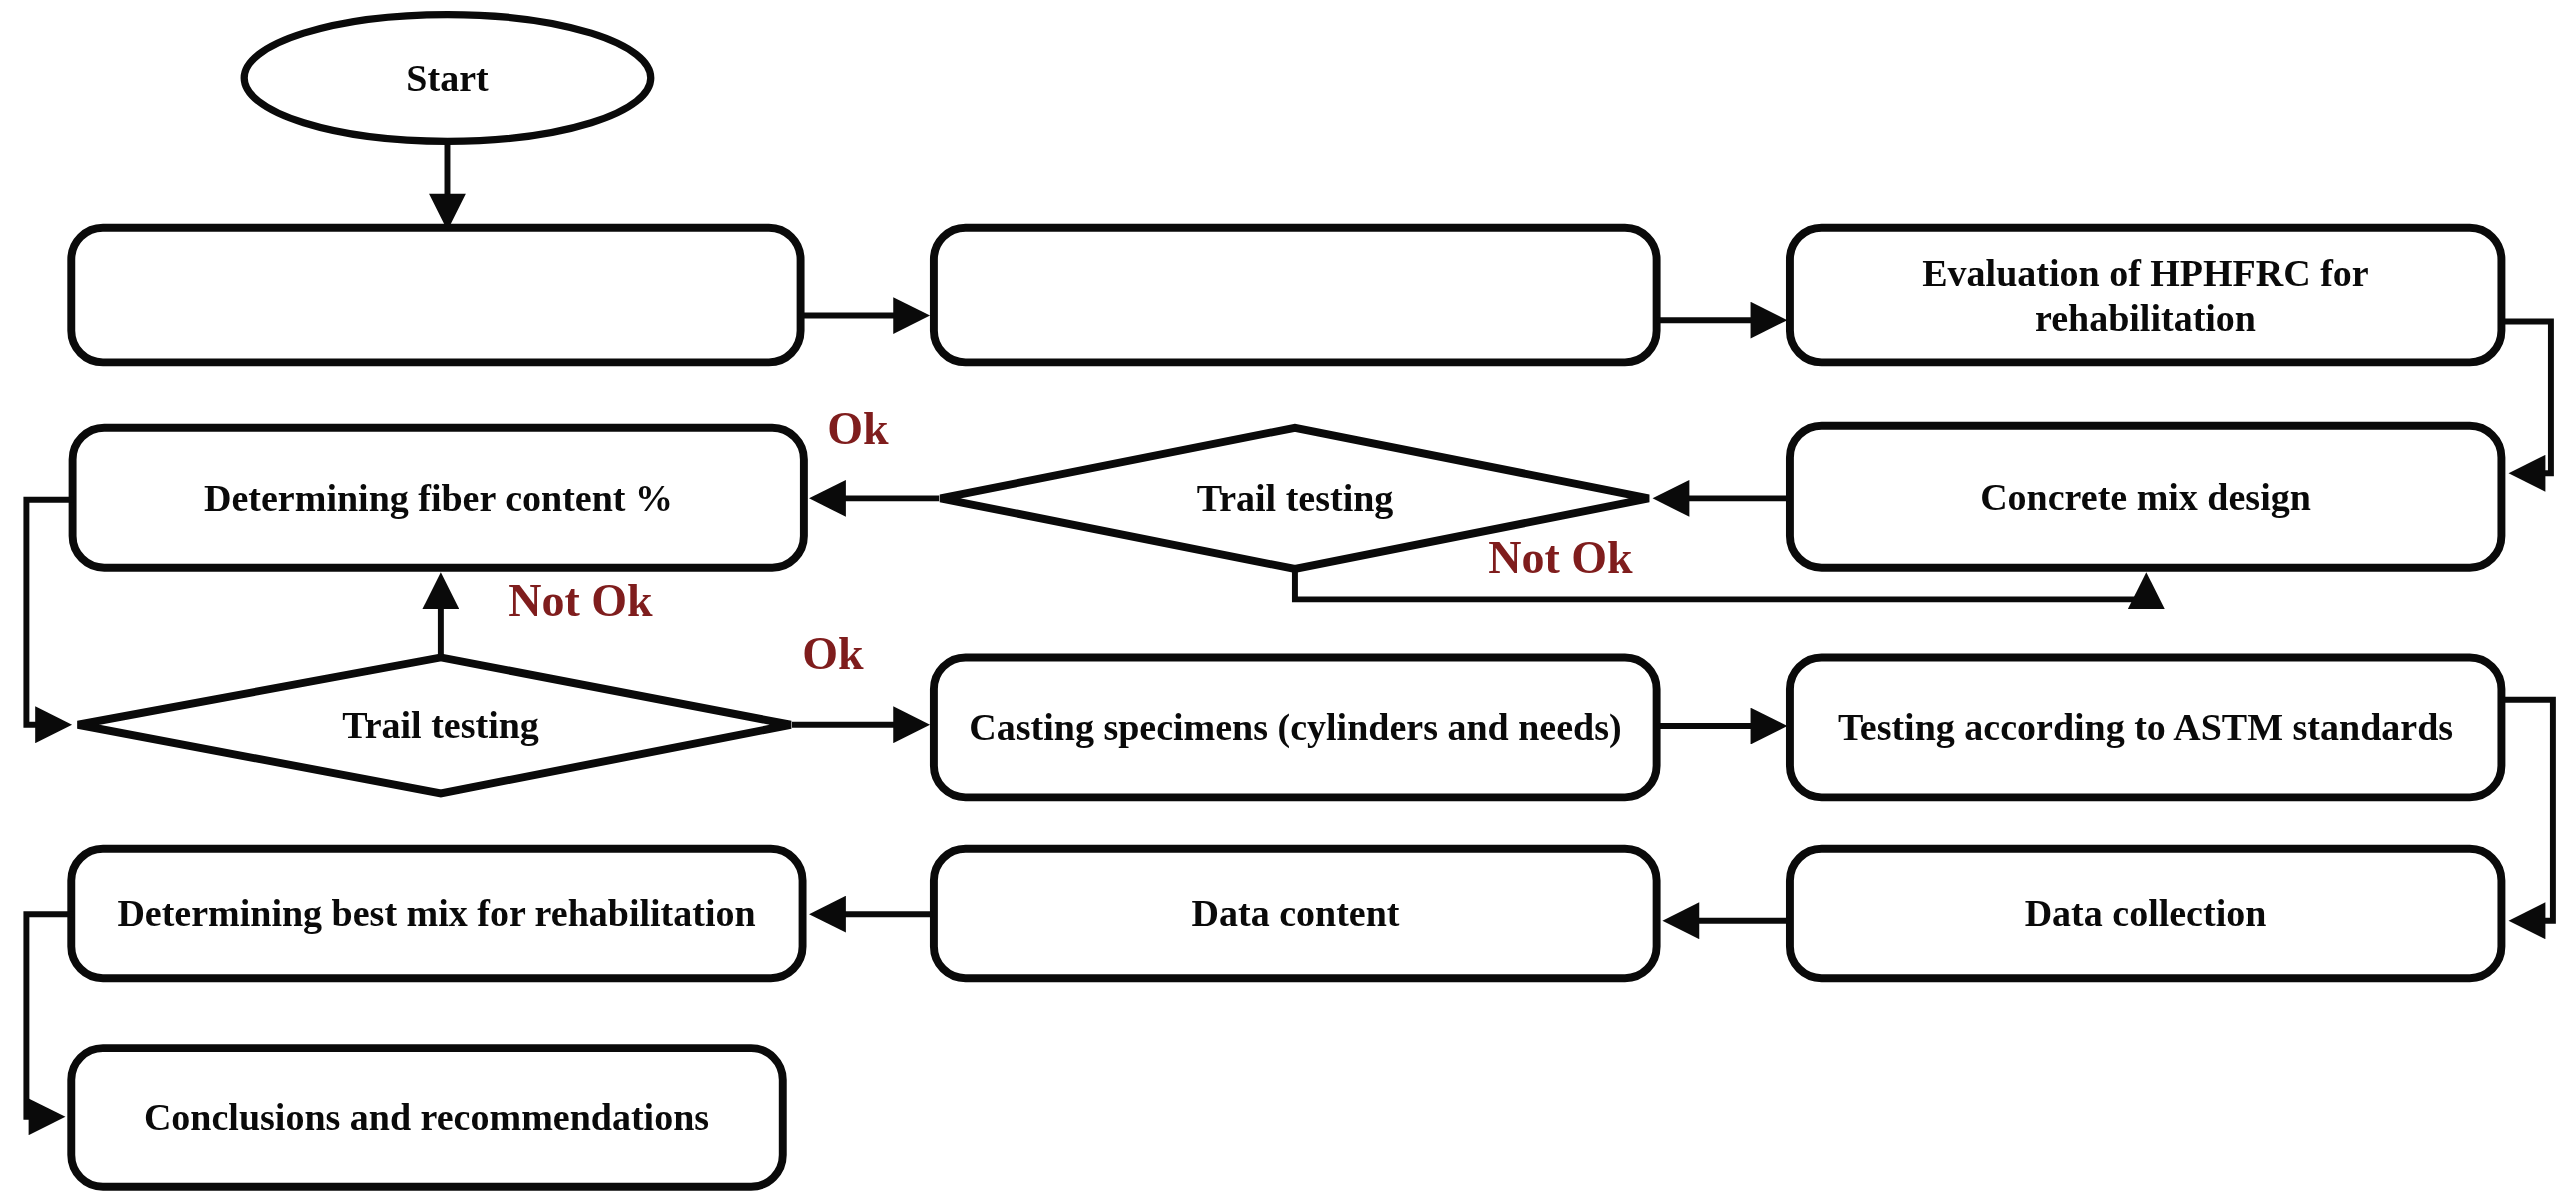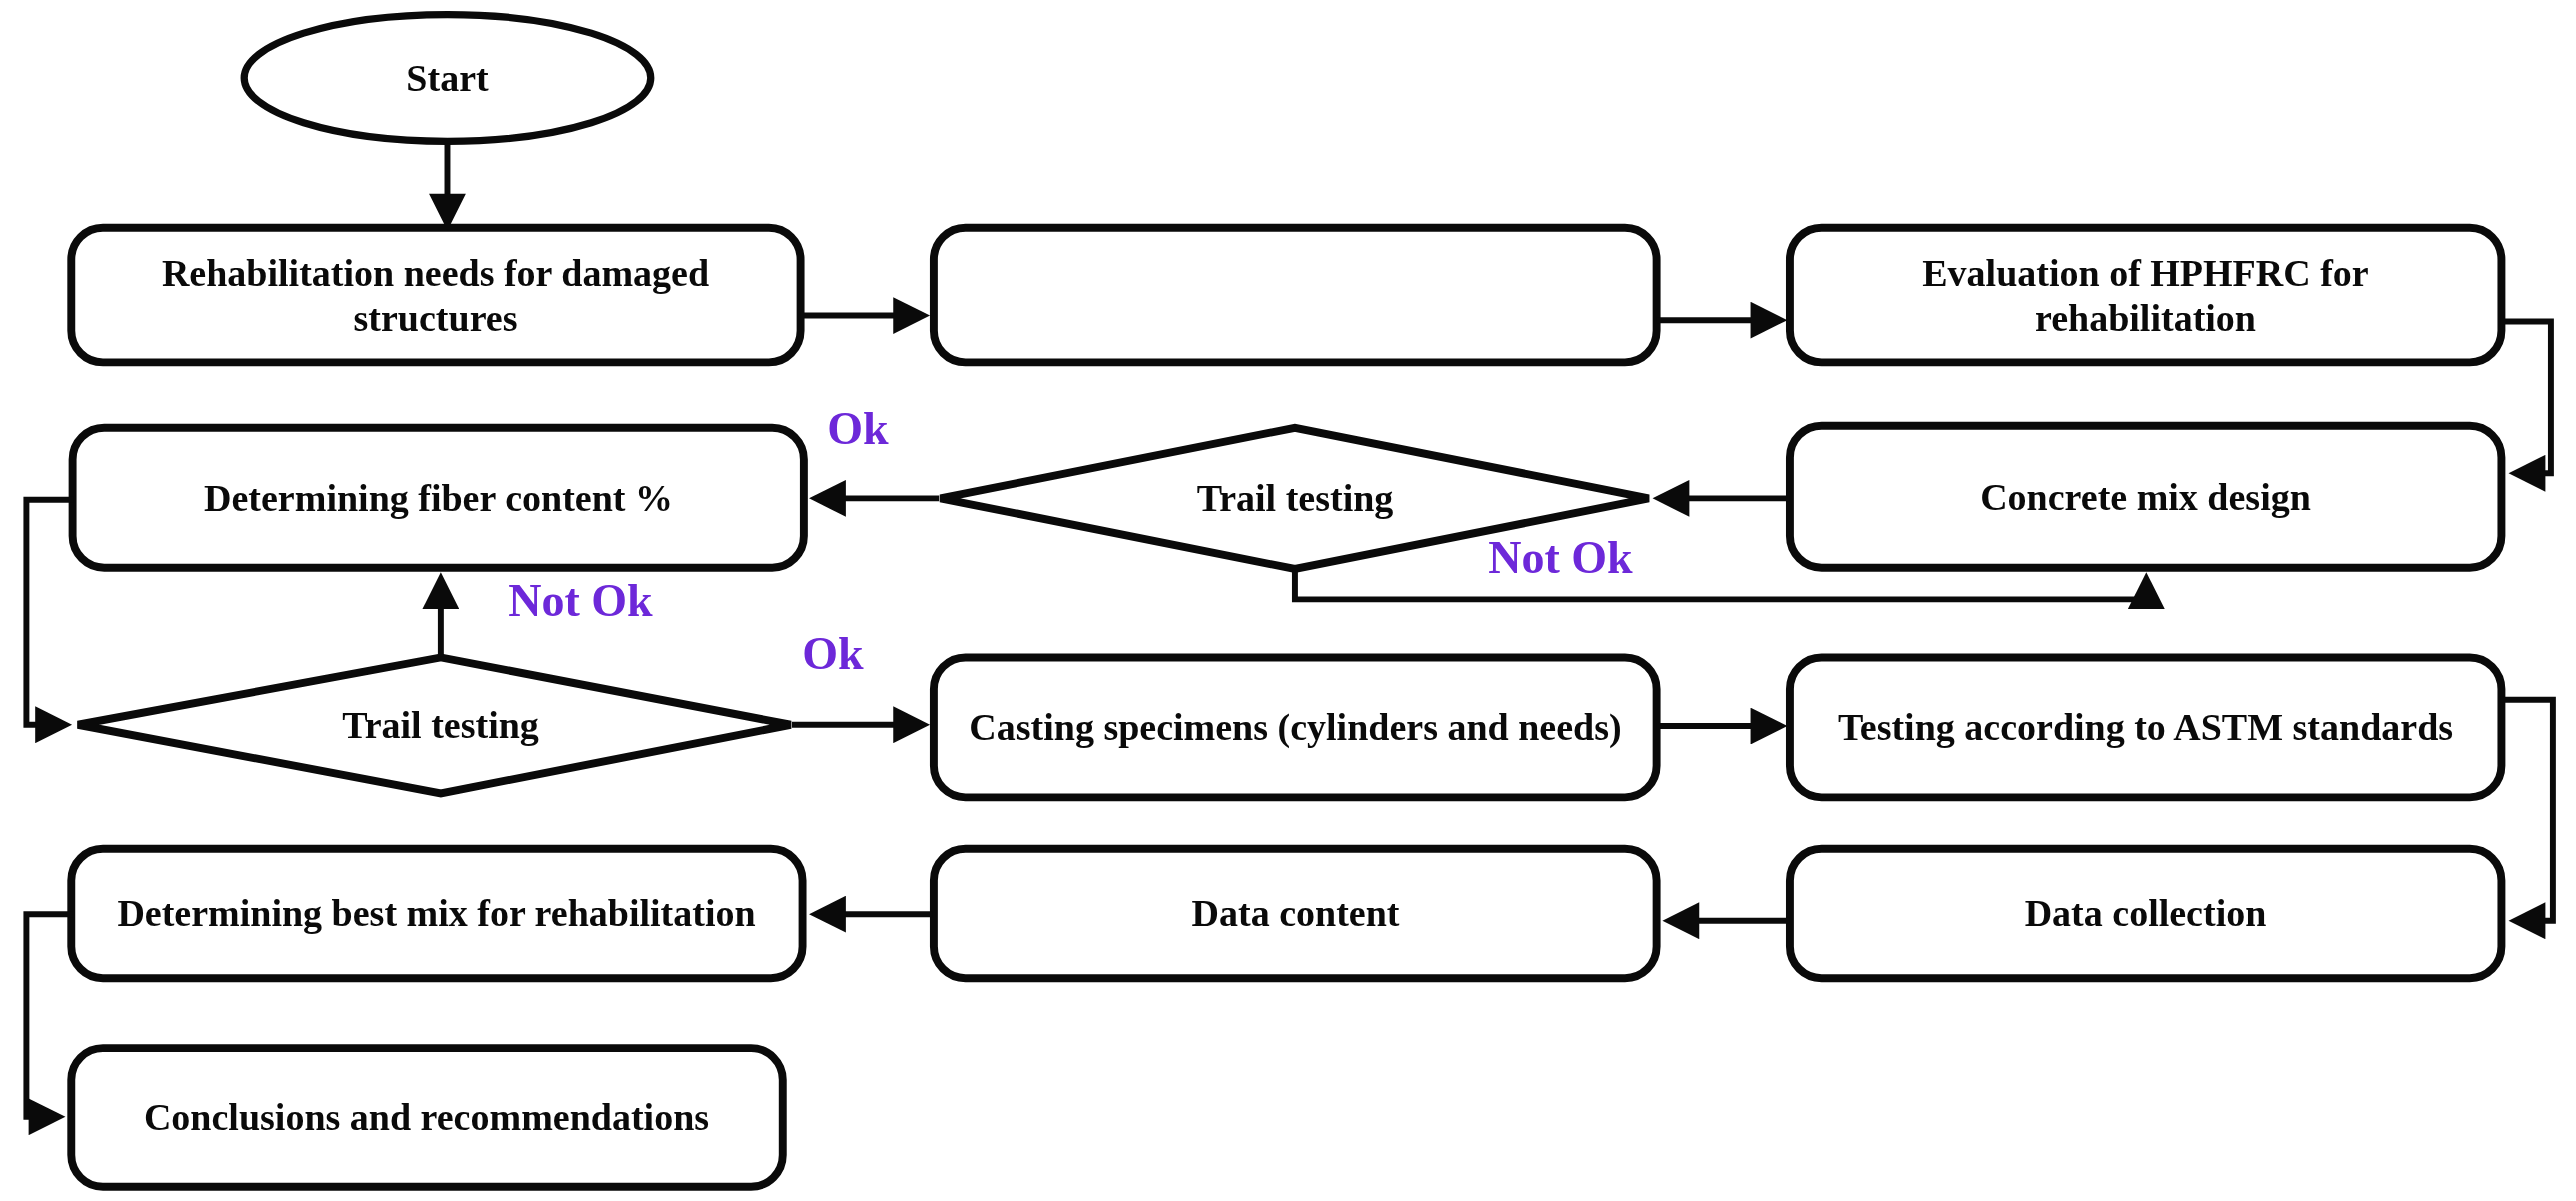--- a/index.html
+++ b/index.html
@@ -27,21 +27,21 @@
     color: #0a0a0a;
     padding: 0 25px;
     box-sizing: border-box;
     letter-spacing: 0px;
   }
   .edge-label {
     position: absolute;
     display: flex; align-items: center; justify-content: center;
     font-weight: bold;
     font-size: 46px;
-    color: #6d28d9;
+    color: #7f1d1d;
     white-space: nowrap;
   }
 </style>
 </head>
 <body>
 
 <div id="canvas">
 
   <svg class="shapes" width="2576" height="1202" viewBox="0 0 3903 1821" fill="none" stroke="#0a0a0a" xmlns="http://www.w3.org/2000/svg">
     <defs>
@@ -76,21 +76,20 @@
     <path d="M668,994 L668,878" stroke-width="9" marker-end="url(#arrow)"></path>
     <path d="M1200,1098 L1398,1098" stroke-width="9" marker-end="url(#arrow)"></path>
     <path d="M2510,1100 L2697,1100" stroke-width="9" marker-end="url(#arrow)"></path>
     <path d="M3788,1060 L3868,1060 L3868,1395 L3812,1395" stroke-width="9" marker-end="url(#arrow)"></path>
     <path d="M2712,1395 L2530,1395" stroke-width="9" marker-end="url(#arrow)"></path>
     <path d="M1413,1385 L1237,1385" stroke-width="9" marker-end="url(#arrow)"></path>
     <path d="M110,1385 L40,1385 L40,1692 L88,1692" stroke-width="9" marker-end="url(#arrow)"></path>
   </svg>
 
   <div class="node-label" style="left:243px; top:14px; width:409px; height:128px;">Start</div>
-  <div class="node-label" style="left:71px; top:228px; width:729px; height:135px;">Rehabilitation needs for damaged structures</div>
   <div class="node-label" style="left:1790px; top:228px; width:711px; height:135px;">Evaluation of HPHFRC for rehabilitation</div>
   <div class="node-label" style="left:73px; top:428px; width:731px; height:140px;">Determining fiber content %</div>
   <div class="node-label" style="left:1056px; top:428px; width:478px; height:141px; padding:0;">Trail testing</div>
   <div class="node-label" style="left:1790px; top:426px; width:711px; height:142px;text-align:center;">Concrete mix design</div>
   <div class="node-label" style="left:203px; top:657px; width:475px; height:136px; padding:0;">Trail testing</div>
   <div class="node-label" style="left:934px; top:657px; width:723px; height:140px;">Casting specimens (cylinders and needs)</div>
   <div class="node-label" style="left:1790px; top:657px; width:711px; height:140px;">Testing according to ASTM standards</div>
   <div class="node-label" style="left:71px; top:849px; width:731px; height:129px;">Determining best mix for rehabilitation</div>
   <div class="node-label" style="left:934px; top:849px; width:723px; height:129px;">Data content</div>
   <div class="node-label" style="left:1790px; top:849px; width:711px; height:129px;">Data collection</div>

